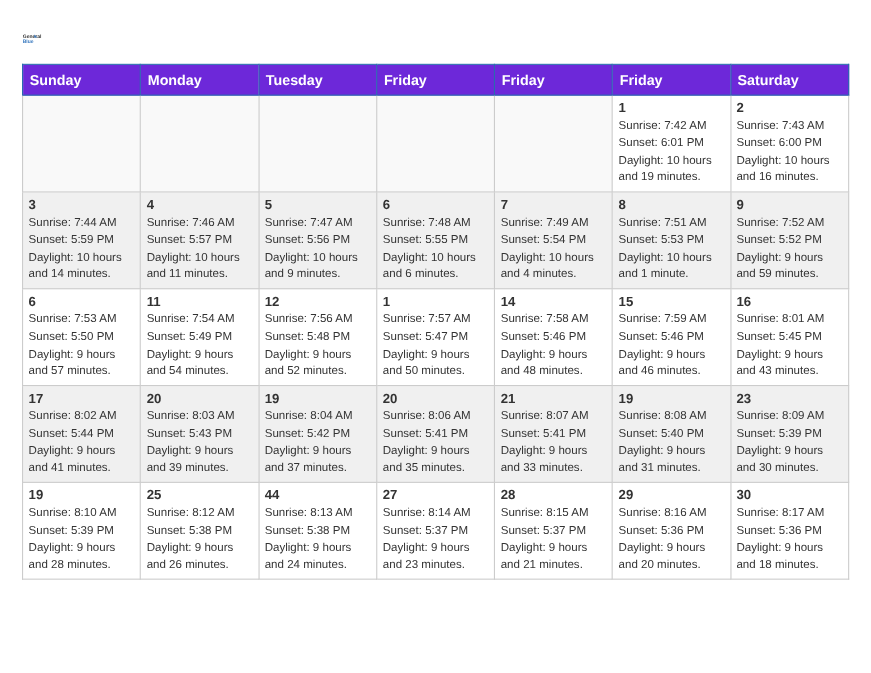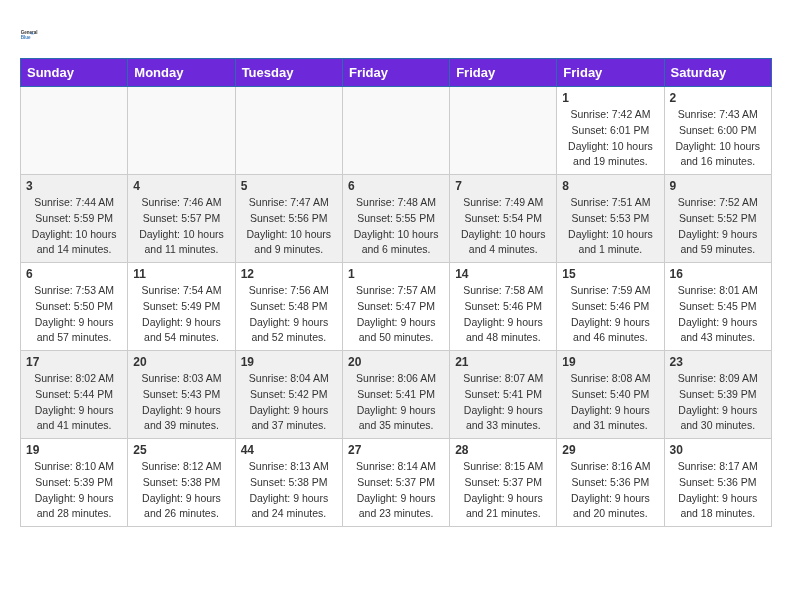--- a/index.html
+++ b/index.html
@@ -69,21 +69,20 @@
       background: #f0f0f0;
     }
     .day-number {
       font-weight: bold;
       font-size: 12px;
       display: block;
       margin-bottom: 2px;
     }
     .day-info {
       line-height: 1.5;
-      text-align: center;
     }
   </style>
 </head>
 <body>
 
 <div class="header-section">
   <div class="logo">
     <svg class="logo-icon" viewBox="0 0 80 35" xmlns="http://www.w3.org/2000/svg" width="80" height="35">
       <text x="2" y="18" font-size="13" font-weight="bold" fill="#333">General</text>
       <text x="2" y="32" font-size="13" font-weight="bold" fill="#3a7abf">Blue</text>

